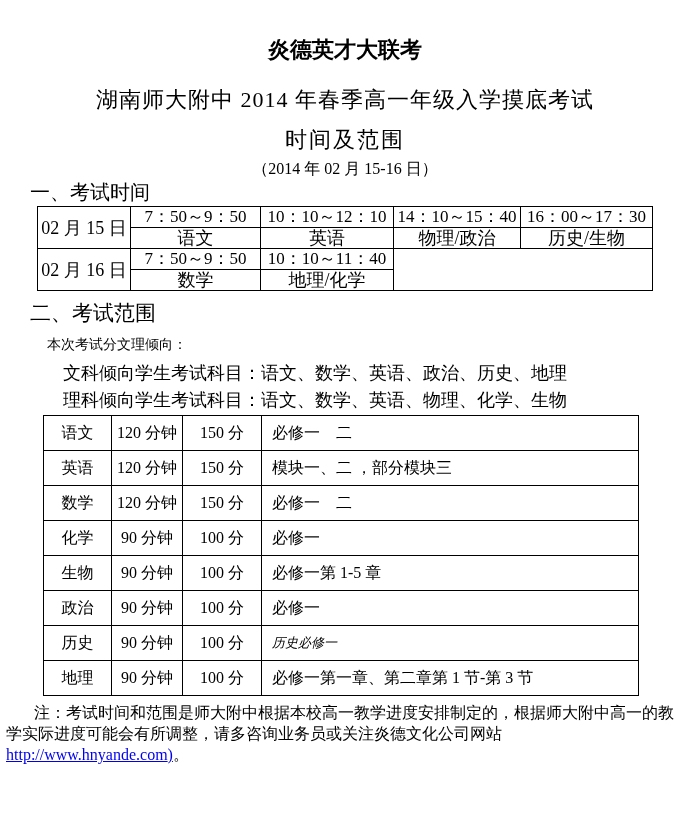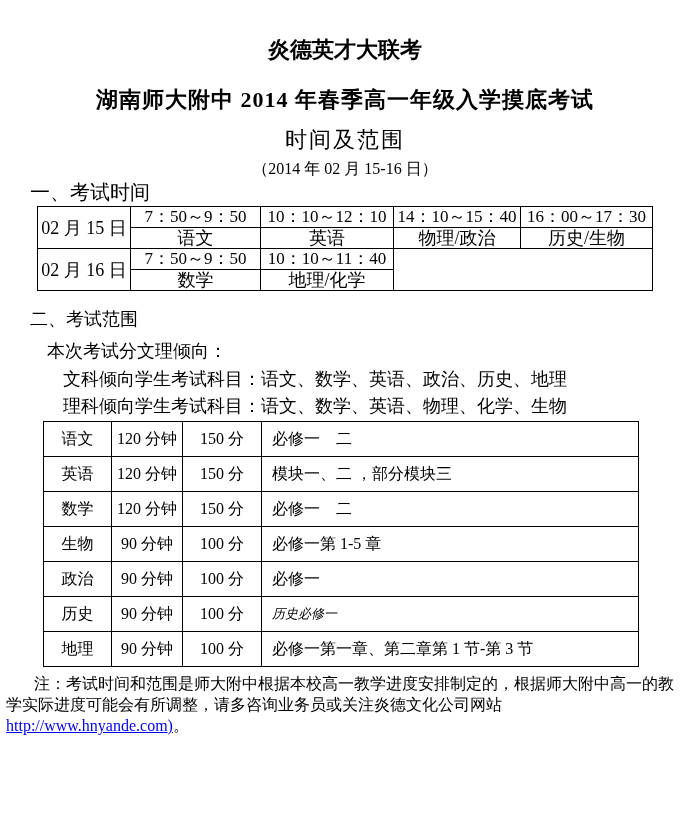--- a/index.html
+++ b/index.html
@@ -4,30 +4,30 @@
 <style>
   * { box-sizing: border-box; }
   html,body { margin:0; padding:0; }
   body {
     width:690px; height:817px;
     background:#ffffff; color:#000000;
     font-family:"Liberation Serif","DejaVu Serif",serif;
     overflow:hidden;
   }
   .t1 { margin:38px 0 0; text-align:center; font-size:22px; font-weight:bold; line-height:24px; }
-  .t2 { margin:26px 0 0; text-align:center; font-size:22px; font-weight:bold; line-height:24px; letter-spacing:1px; }
+  .t2 { margin:26px 0 0; text-align:center; font-size:22px; font-weight:normal; line-height:24px; letter-spacing:1px; }
   .t3 { margin:16px 0 0; text-align:center; font-size:22px; font-weight:normal; line-height:24px; letter-spacing:2px; }
   .daterange { margin:8px 0 0; text-align:center; font-size:16px; line-height:18px; }
   .sec1 { margin:4px 0 0 30px; font-size:20px; line-height:20px; }
-  .sec2 { margin:10px 0 0 30px; font-size:18px; line-height:20px; }
-  .intro { margin:12px 0 0 47px; font-size:18px; line-height:20px; }
+  .sec2 { margin:10px 0 0 30px; font-size:21px; line-height:20px; }
+  .intro { margin:12px 0 0 47px; font-size:14px; line-height:20px; }
   .tend1 { margin:8px 0 0 63px; font-size:18px; line-height:20px; }
   .tend2 { margin:7px 0 0 63px; font-size:18px; line-height:20px; }
 
-  table.schedule { border-collapse:collapse; table-layout:fixed; margin:4px 0 18px 37px; }
+  table.schedule { border-collapse:collapse; table-layout:fixed; margin:4px 0 12px 37px; }
   table.schedule td { border:1px solid #000; text-align:center; vertical-align:middle; padding:0; height:21px; font-size:17px; line-height:20px; }
   table.schedule td.subj { font-size:18px; }
   table.schedule td.date { font-size:18px; }
 
   table.scope { border-collapse:collapse; table-layout:fixed; margin:5px 0 0 43px; }
   table.scope td { border:1px solid #000; vertical-align:middle; padding:0; height:35px; font-size:16px; text-align:center; }
   table.scope td.range { text-align:left; padding-left:10px; }
   table.scope td.hist { font-style:italic; font-size:13px; font-family:Liberation Serif, serif; }
 
   .footer { margin:6px 6px 0 6px; font-size:16px; line-height:21px; text-indent:28px; }
@@ -106,20 +106,26 @@
         <td>150 分</td>
         <td class="range">模块一、二 ，部分模块三</td>
       </tr>
       <tr>
         <td>数学</td>
         <td>120 分钟</td>
         <td>150 分</td>
         <td class="range">必修一　二</td>
       </tr>
       <tr>
+        <td>化学</td>
+        <td>90 分钟</td>
+        <td>100 分</td>
+        <td class="range">必修一</td>
+      </tr>
+      <tr>
         <td>生物</td>
         <td>90 分钟</td>
         <td>100 分</td>
         <td class="range">必修一第 1-5 章</td>
       </tr>
       <tr>
         <td>政治</td>
         <td>90 分钟</td>
         <td>100 分</td>
         <td class="range">必修一</td>

